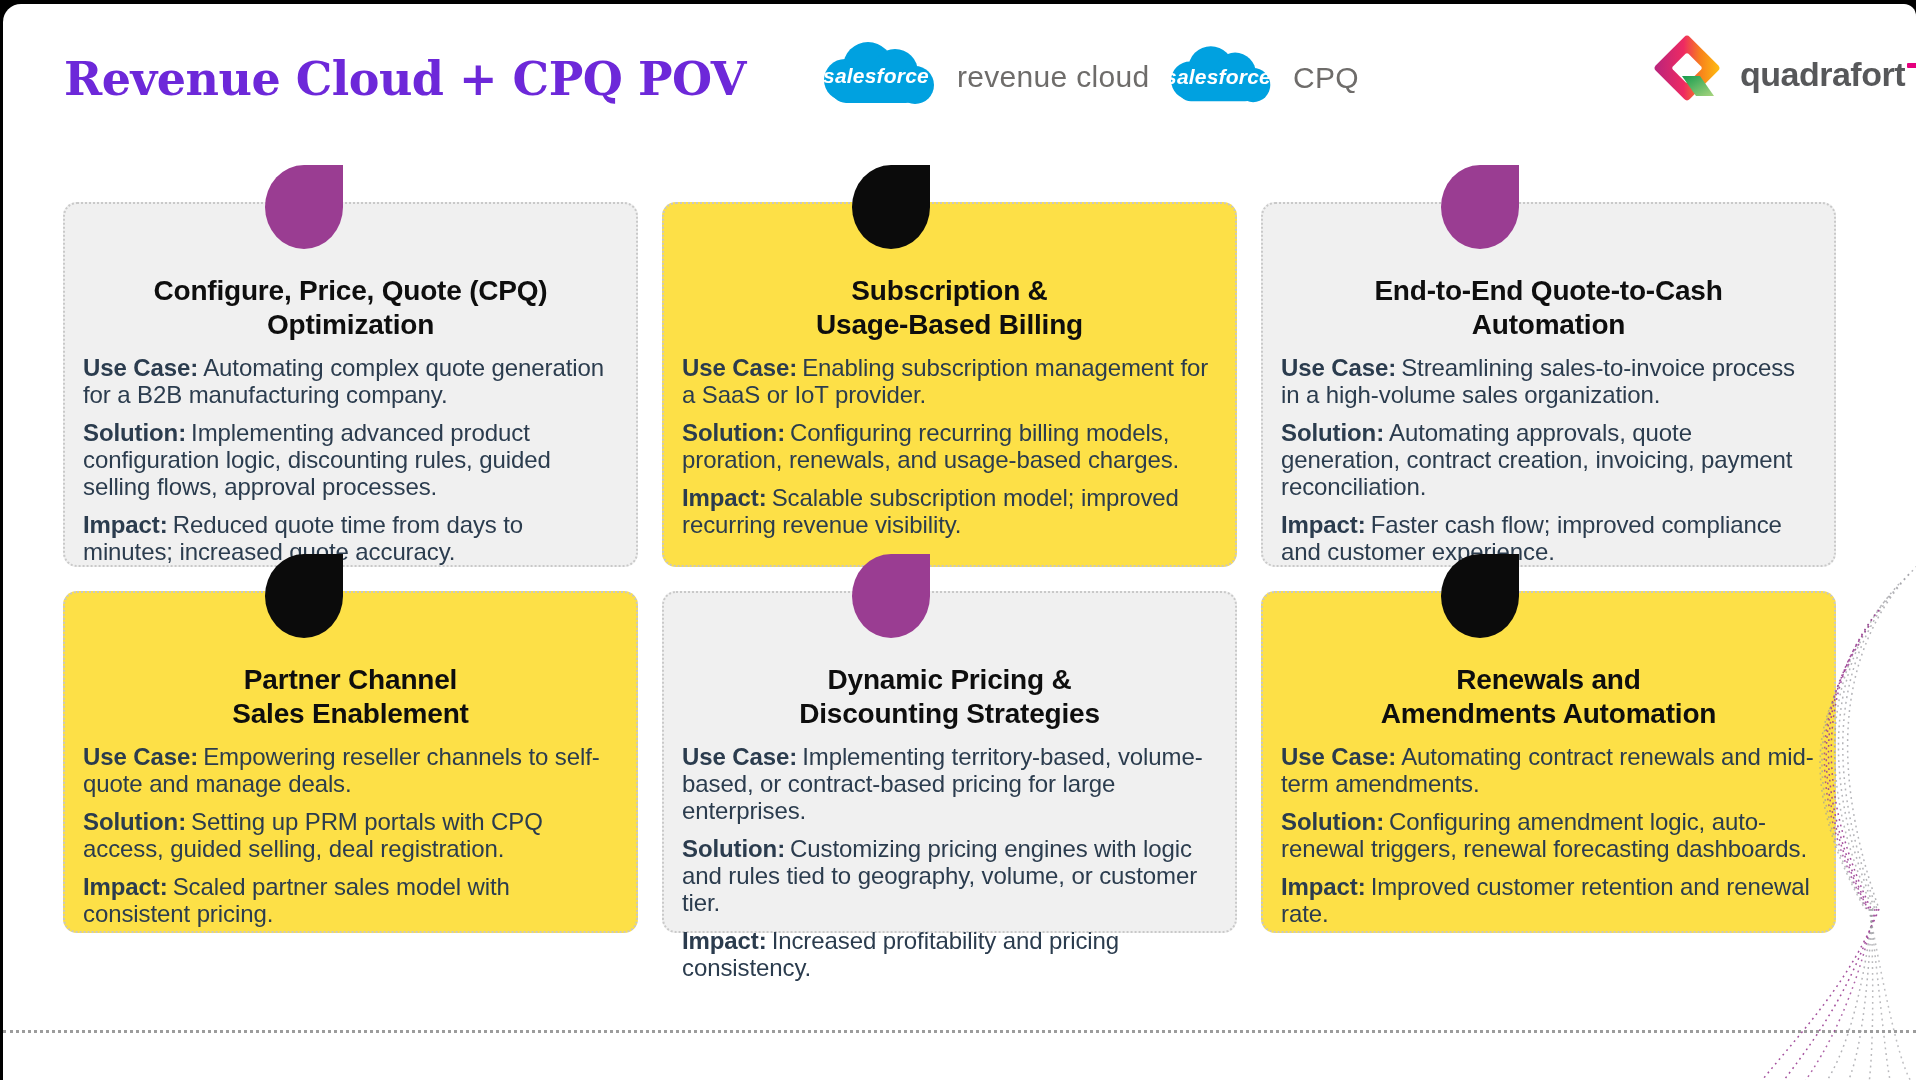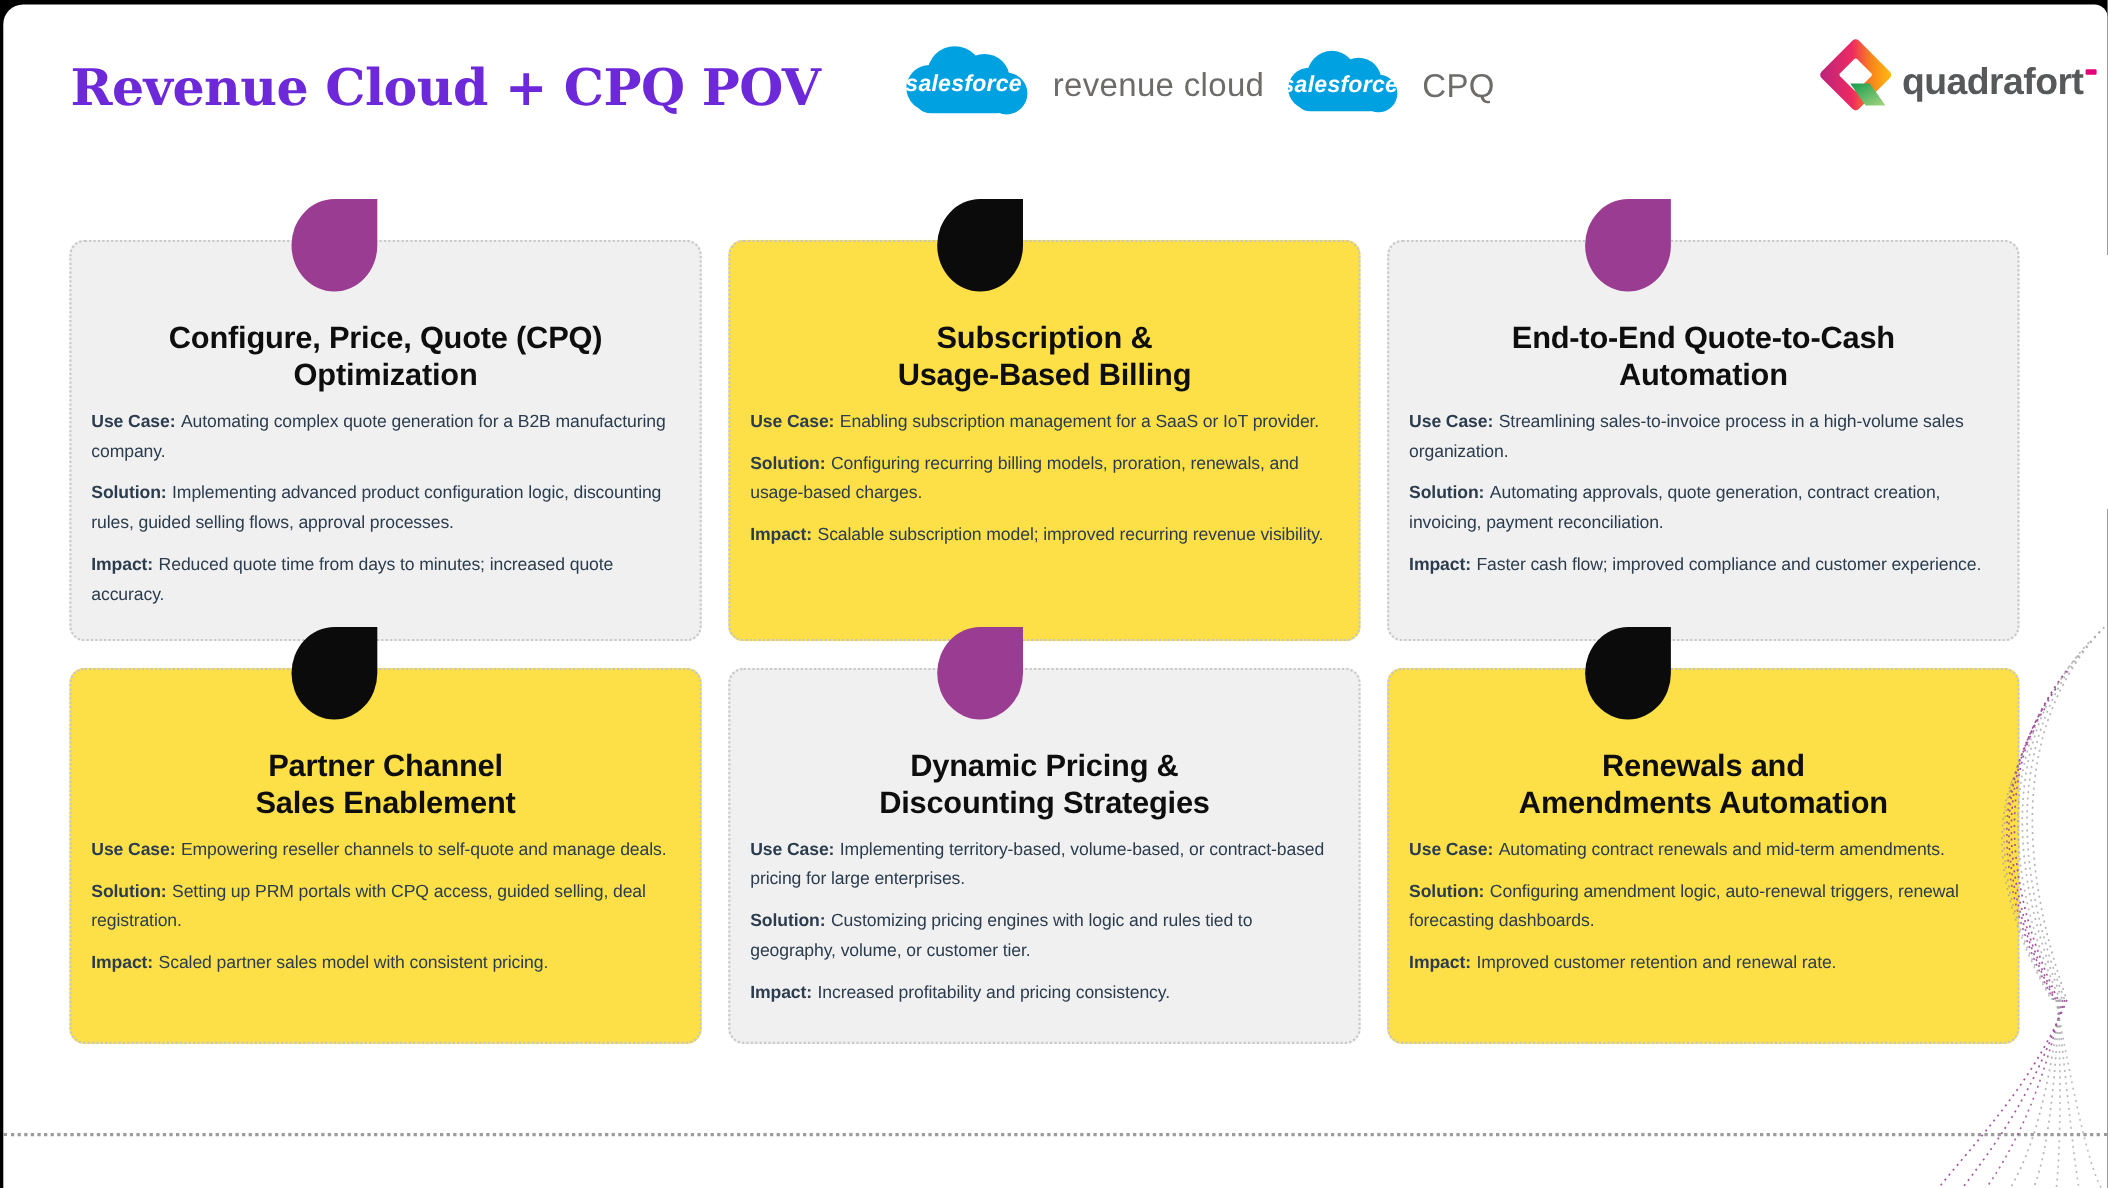--- a/index.html
+++ b/index.html
@@ -24,51 +24,51 @@
   .sf-cloud-label{
     position:absolute;left:0;right:0;top:50%;transform:translateY(-54%);
     text-align:center;color:#fff;font-style:italic;font-weight:700;
     font-size:21px;letter-spacing:.2px;
   }
   .sf-product{
     margin-left:20px;font-size:30px;font-weight:300;color:#6e6c6a;letter-spacing:.3px;
   }
   .brand{position:absolute;left:1645px;top:30px;display:flex;align-items:center;}
   .brand-word{
-    font-size:34px;font-weight:700;color:#57585a;letter-spacing:-.5px;margin-left:3px;
+    font-size:34px;font-weight:700;color:#57585a;letter-spacing:-.5px;margin-left:14px;
     position:relative;
   }
   .brand-tittle{
     display:inline-block;width:10px;height:5px;background:#e5007e;
     margin-left:2px;margin-bottom:18px;vertical-align:middle;border-radius:1px;
   }
   
   .cards-grid{
-    position:absolute;left:60px;top:214px;width:1817px;z-index:2;
+    position:absolute;left:60px;top:198px;width:1817px;z-index:2;
     display:grid;grid-template-columns:repeat(3,575px);
     grid-template-rows:365px 342px;column-gap:46px;row-gap:83px;gap:24px;
   }
   .card{
     position:relative;border-radius:14px;padding:0 18px;box-sizing:border-box;
   }
   .card.light{background:#F0F0F0;border:2px dotted #c9c9c9;}
   .card.dark{background:#fde047;border:2px dotted #c6c6c6;}
   .petal{
     position:absolute;top:-39px;width:78px;height:84px;
     border-radius:50% 0 50% 50%;
   }
   .petal.purple{background:#9A3D92;}
   .petal.black{background:#0B0B0B;}
   .col1 .petal{left:200px;} .col2 .petal{left:188px;} .col3 .petal{left:178px;}
   .card-title{
     margin:70px 0 12px 0;text-align:center;color:#0e0e0e;
     font-size:28px;line-height:34px;font-weight:700;letter-spacing:-.2px;
   }
   .sec{
-    margin:0 0 11px 0;color:#2B3C4E;font-size:16px;line-height:27px;letter-spacing:-.1px;
+    margin:0 0 11px 0;color:#2B3C4E;font-size:24px;line-height:27px;letter-spacing:-.1px;
   }
   .sec b{padding-right:5px;}
   
   .dotted-rule{
     position:absolute;left:0;right:0;top:1026px;height:0;
     border-top:3px dotted #9c9c9c;z-index:1;
   }
   .swirl{position:absolute;left:1726px;top:560px;z-index:3;pointer-events:none;}
 </style>
 </head>

